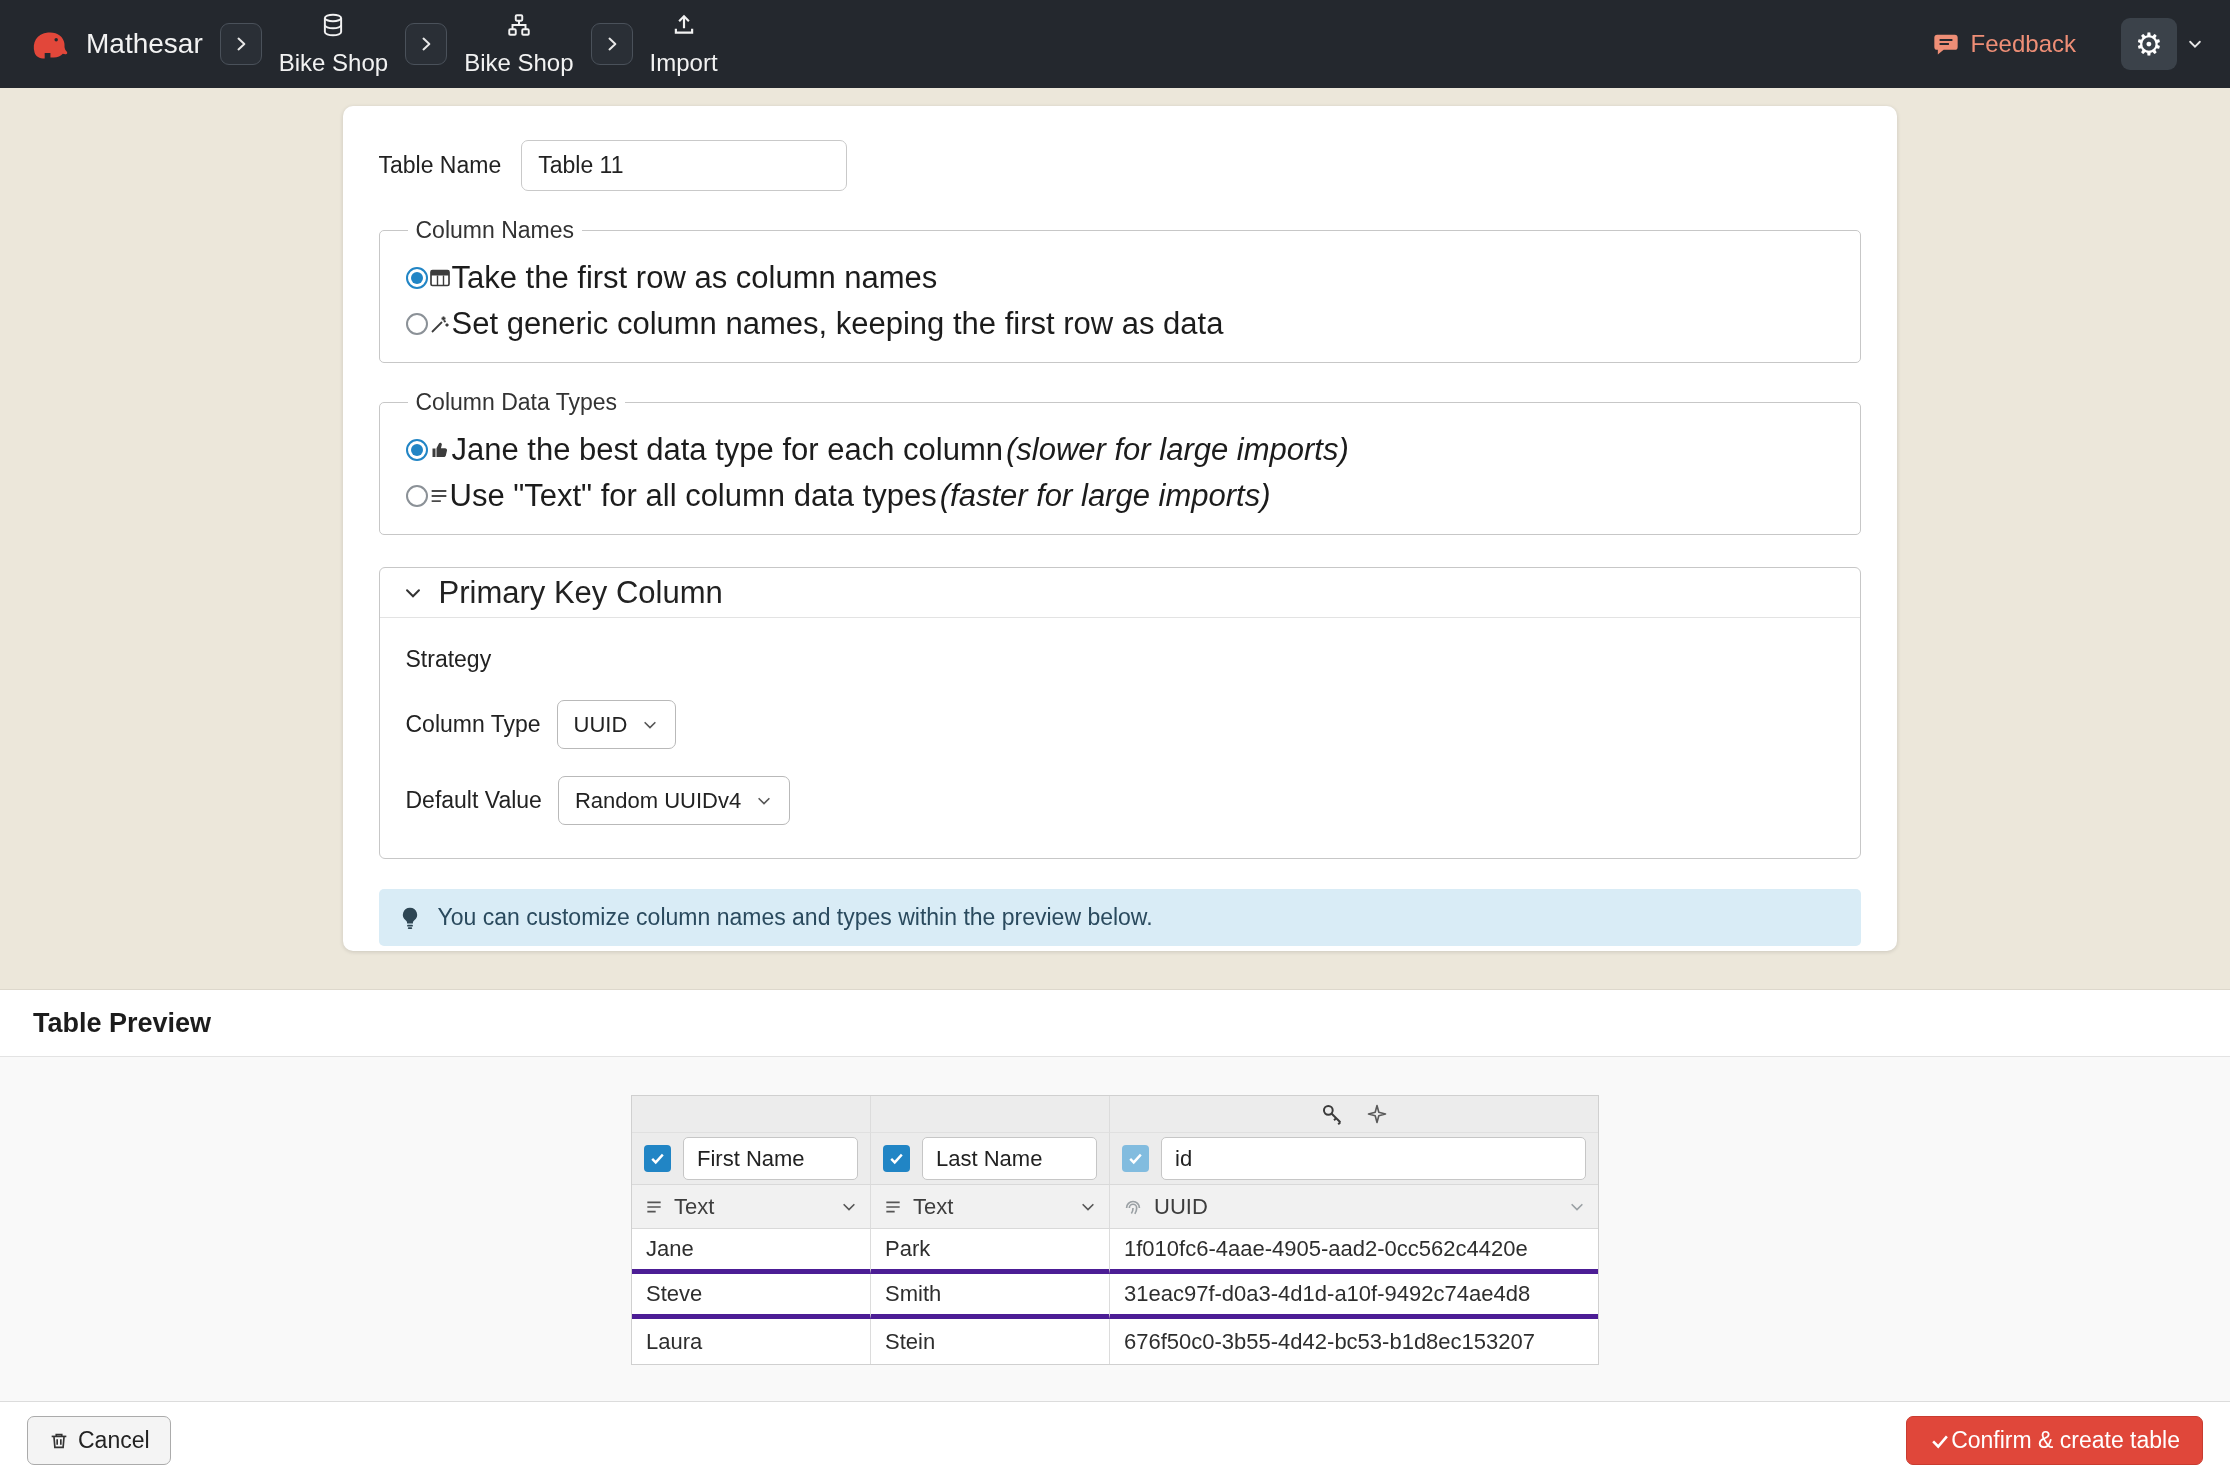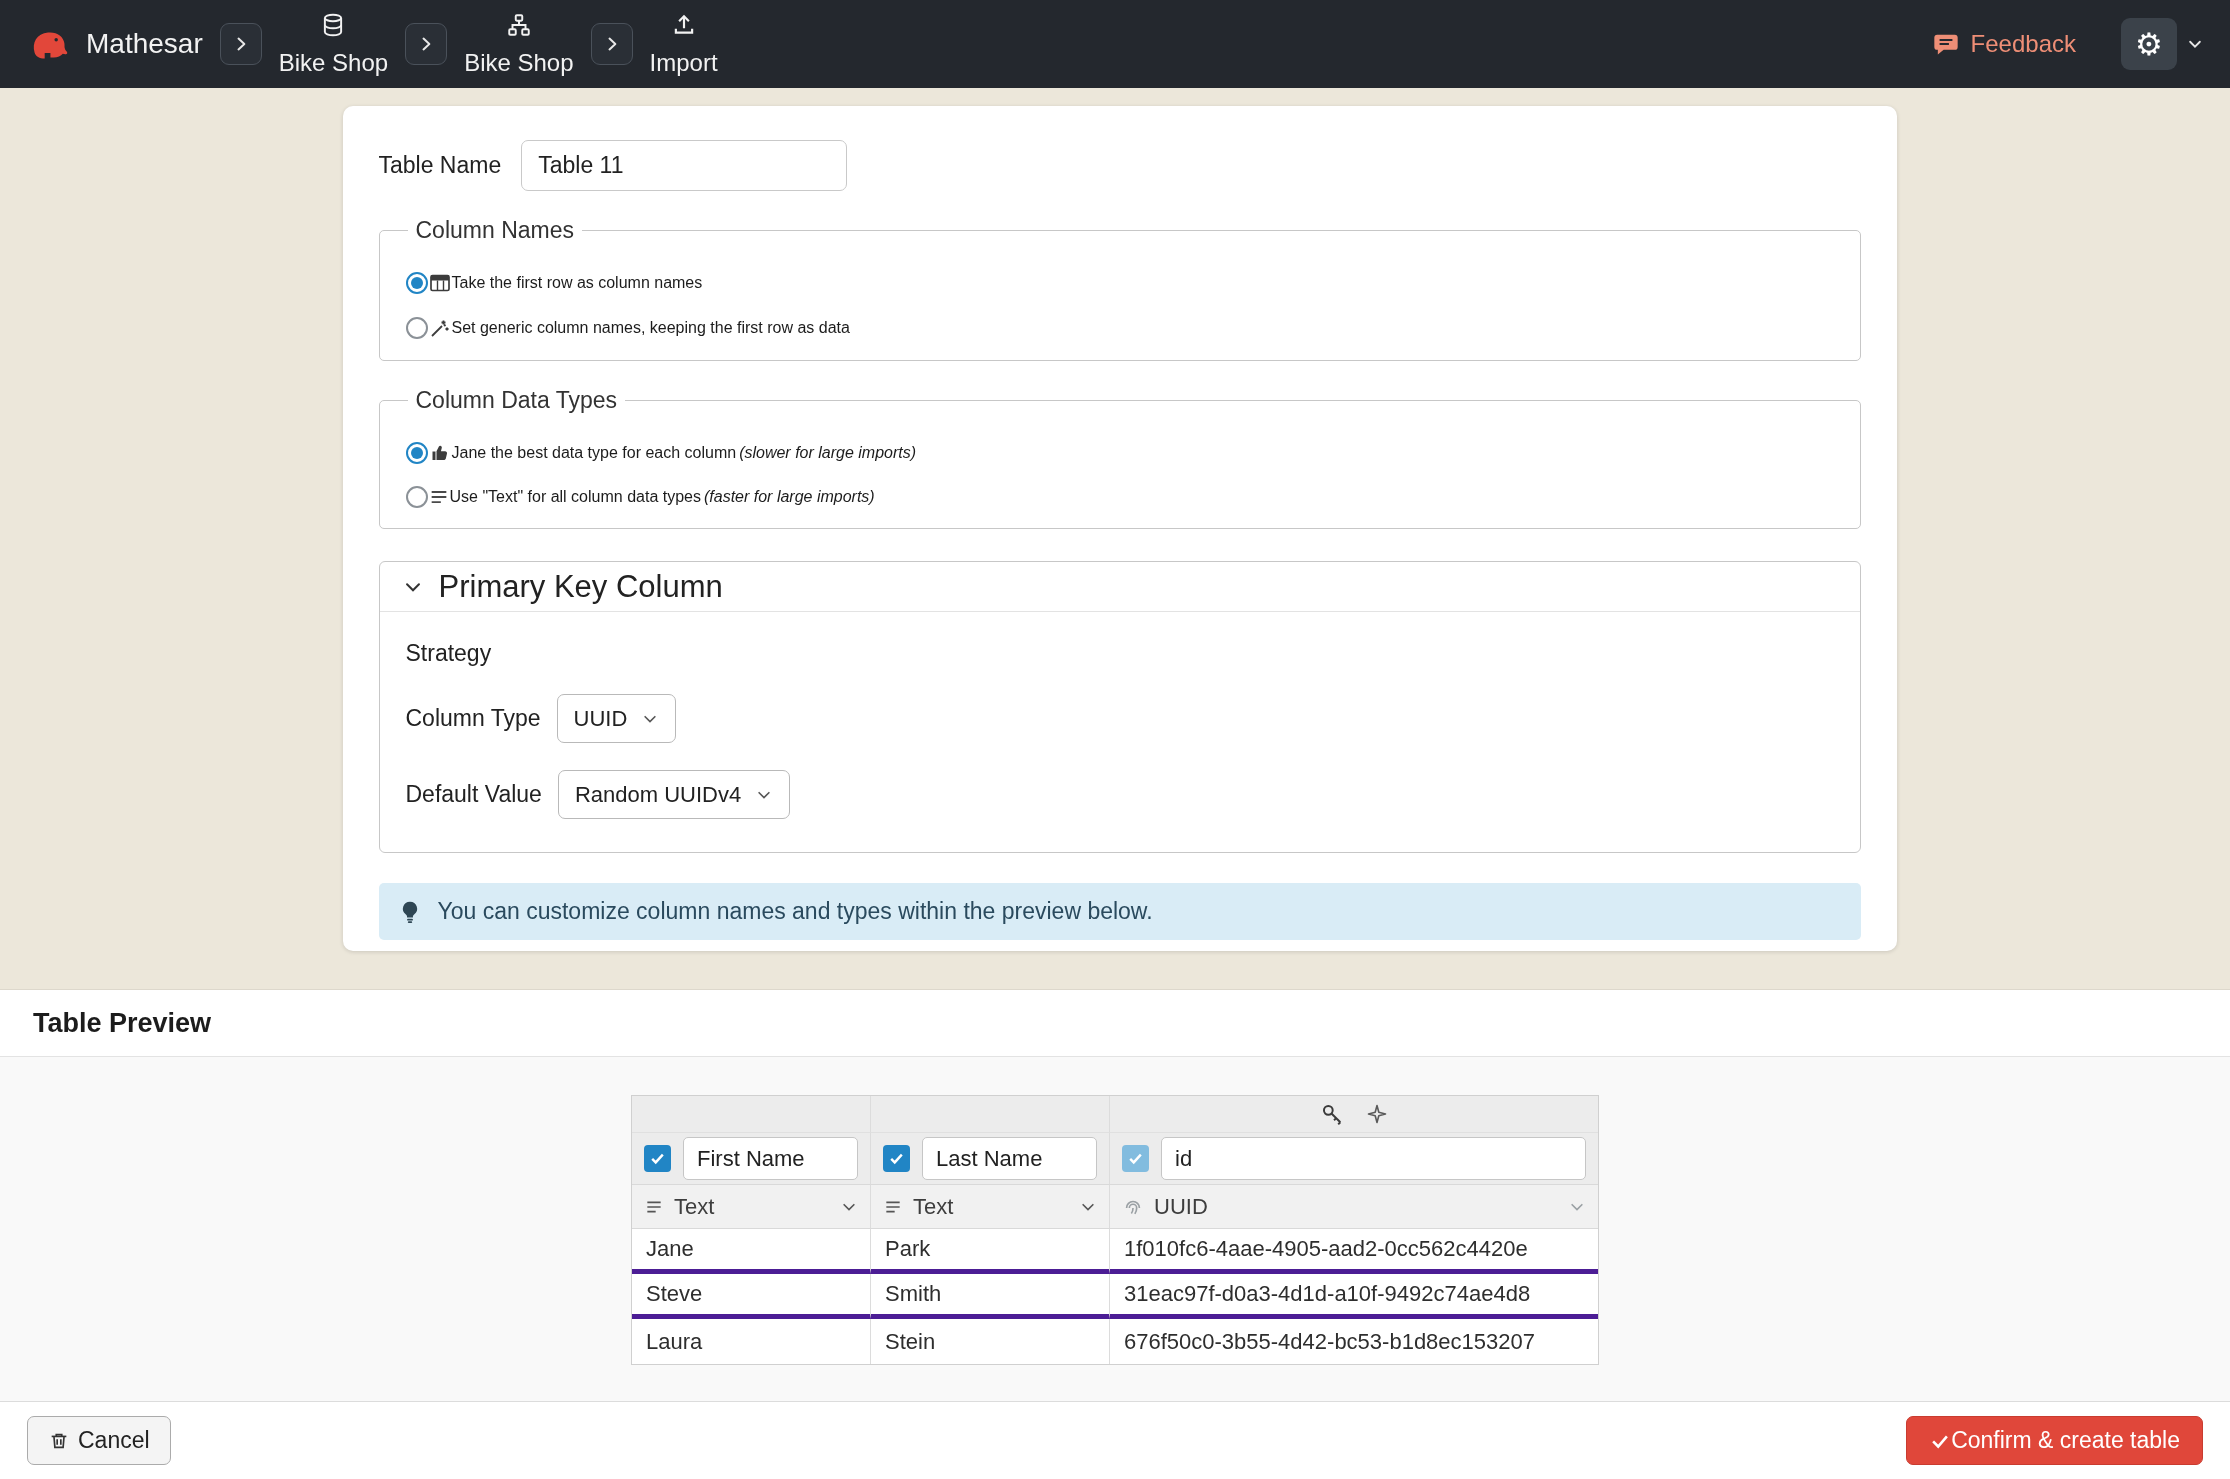--- a/index.html
+++ b/index.html
@@ -38,21 +38,21 @@
     border-radius:10px; box-shadow:0 1px 4px rgba(0,0,0,.14);
     padding:34px 36px; overflow:hidden;
   }
   .tn-row { display:flex; align-items:center; gap:20px; font-size:23px; }
   .tn-input {
     width:326px; height:51px; border:1px solid #c9c9c9; border-radius:7px;
     font-size:23px; padding:0 16px; color:#222; font-family:inherit;
   }
   fieldset.opt { border:1px solid #c7c7c7; border-radius:5px; margin:26px 0 0; padding:6px 26px 20px; }
   fieldset.opt legend { font-size:23px; color:#333; padding:0 8px; margin-left:2px; }
-  .opt-row { display:flex; align-items:center; margin-top:21px; font-size:16px; color:#1c1c1c; }
+  .opt-row { display:flex; align-items:center; margin-top:10px; font-size:31px; color:#1c1c1c; }
   .note { font-style:italic; margin-left:3px; }
 
   .radio { position:relative; width:22px; height:22px; border-radius:50%;
     border:2px solid #8b9197; background:#fff; flex:none; cursor:pointer; }
   .radio.on { border-color:#2185c5; }
   .radio.on::after { content:""; position:absolute; inset:3px; border-radius:50%; background:#2185c5; }
 
   .pk-box { border:1px solid #c7c7c7; border-radius:6px; margin-top:32px; }
   .pk-head { height:50px; display:flex; align-items:center; gap:15px; padding:0 22px;
     font-size:31px; color:#222; border-bottom:1px solid #e3e3e3; cursor:pointer; }

